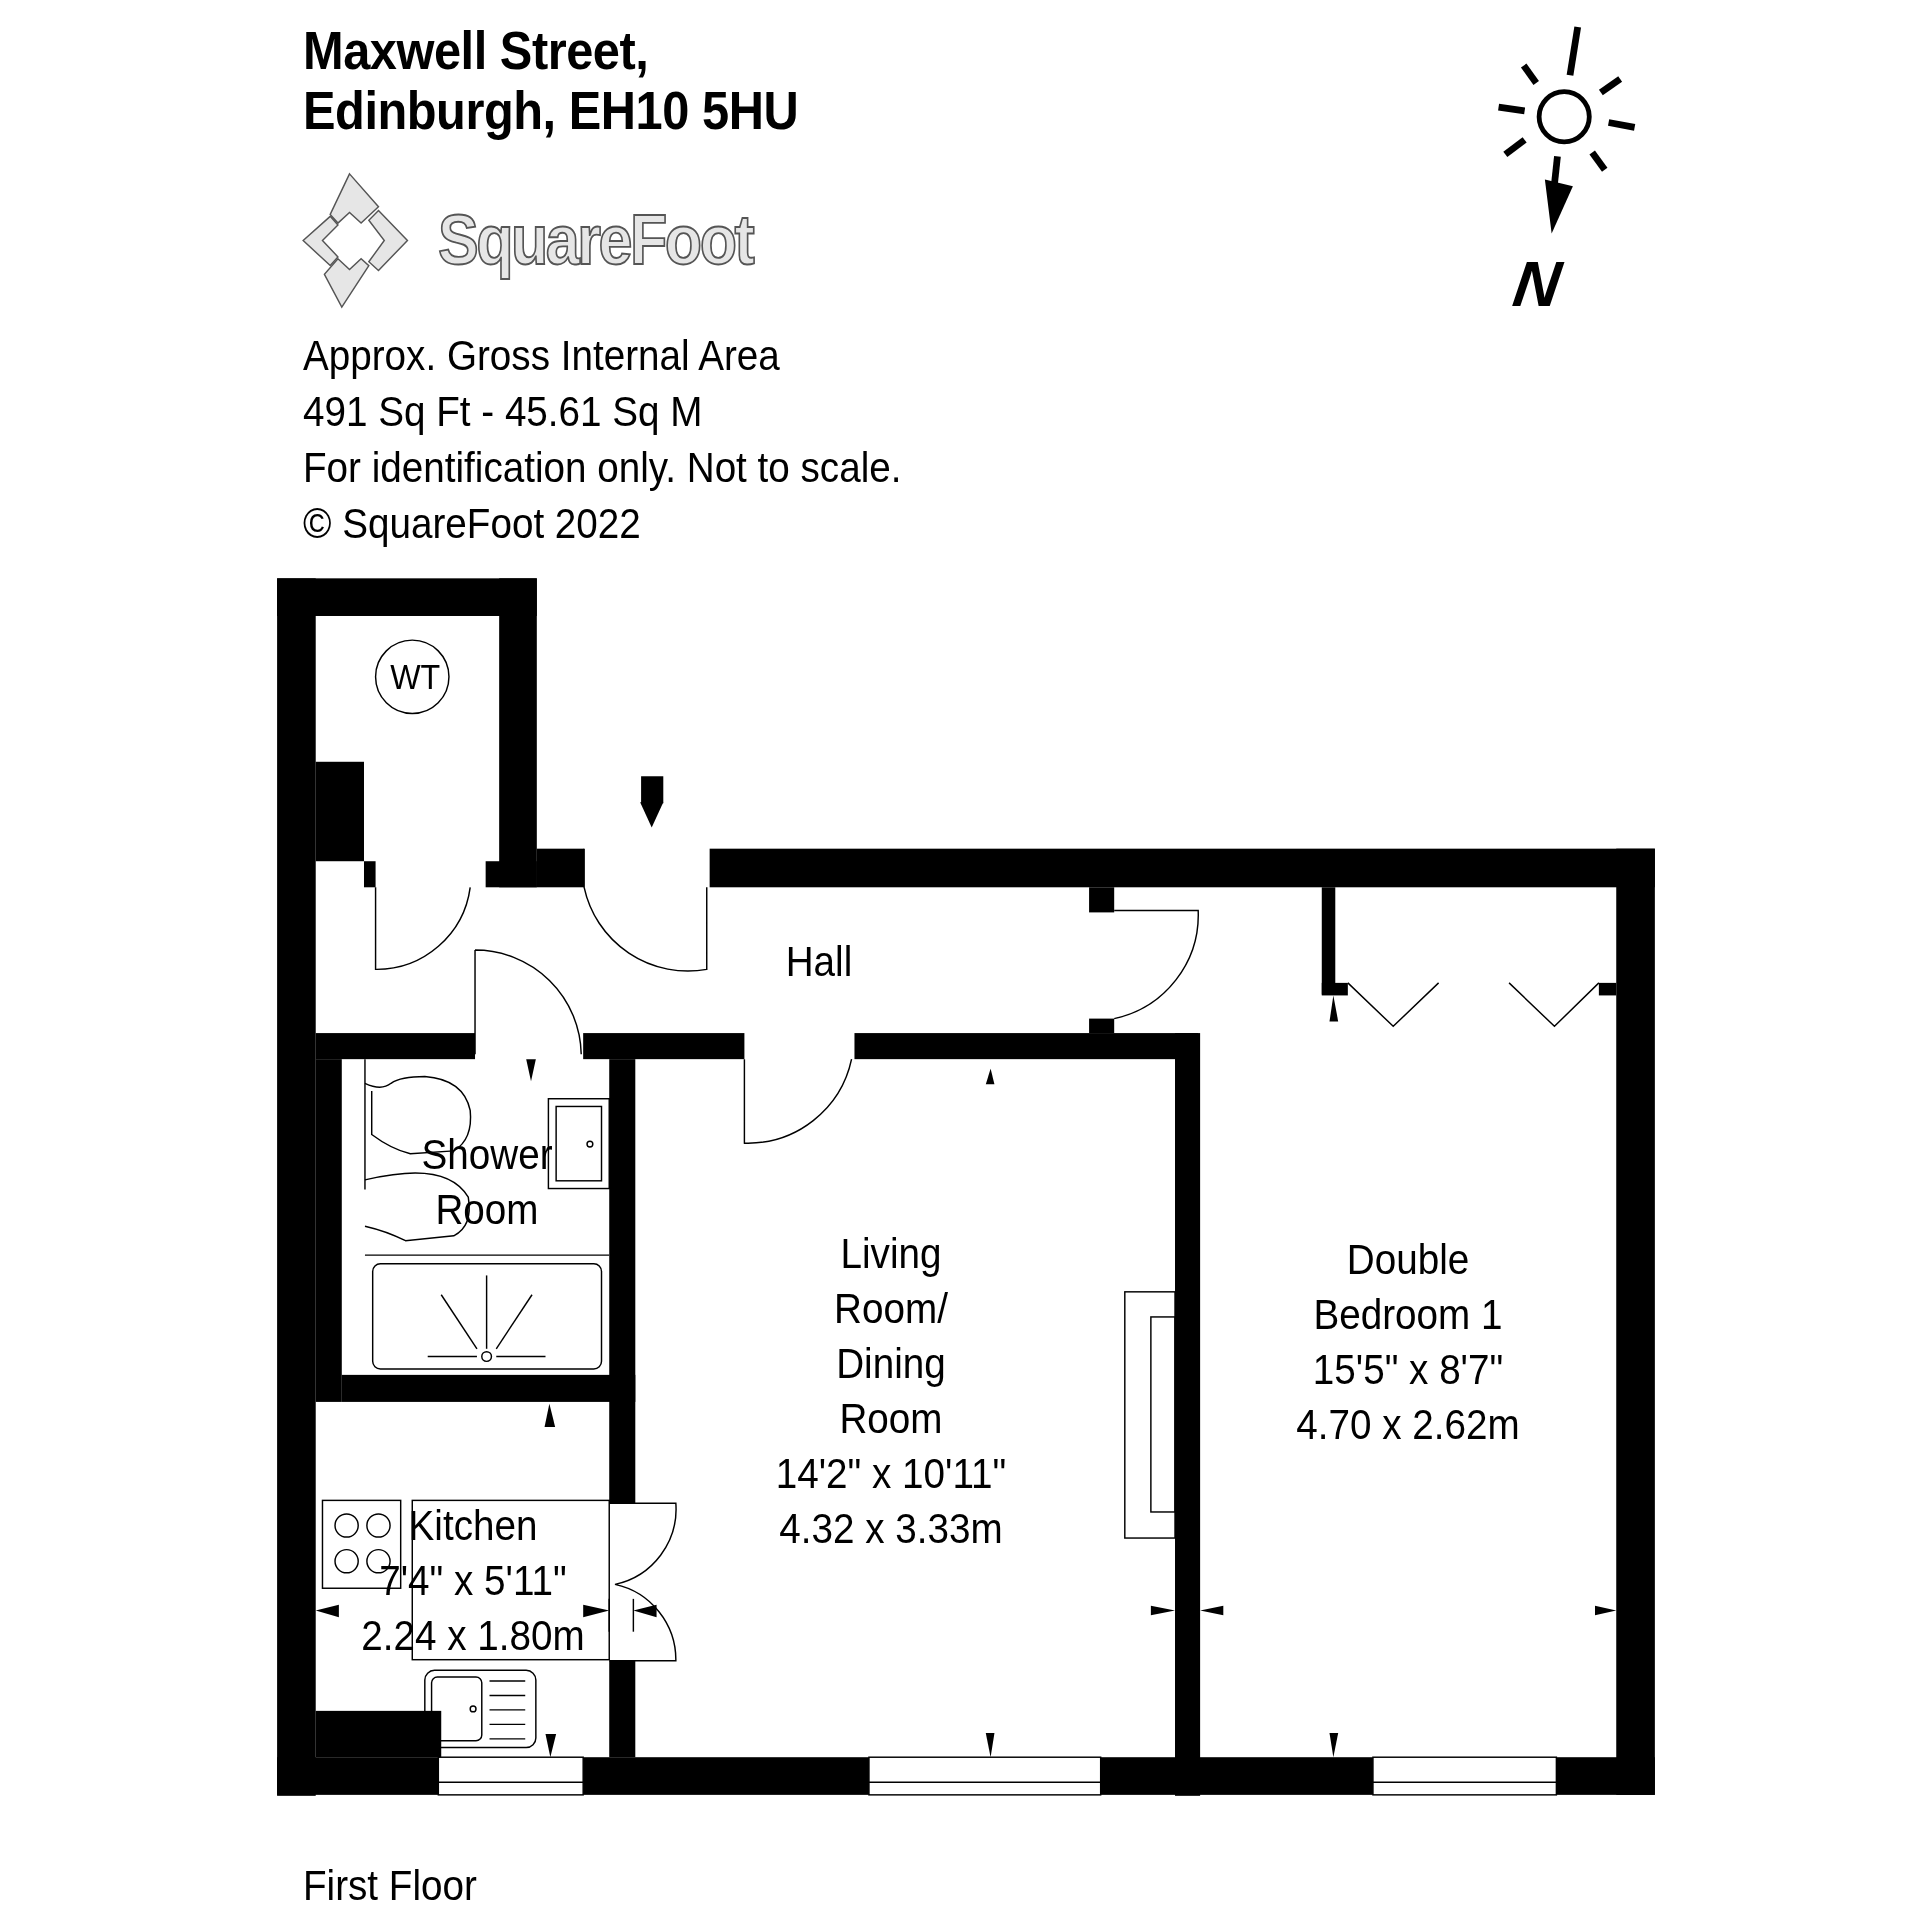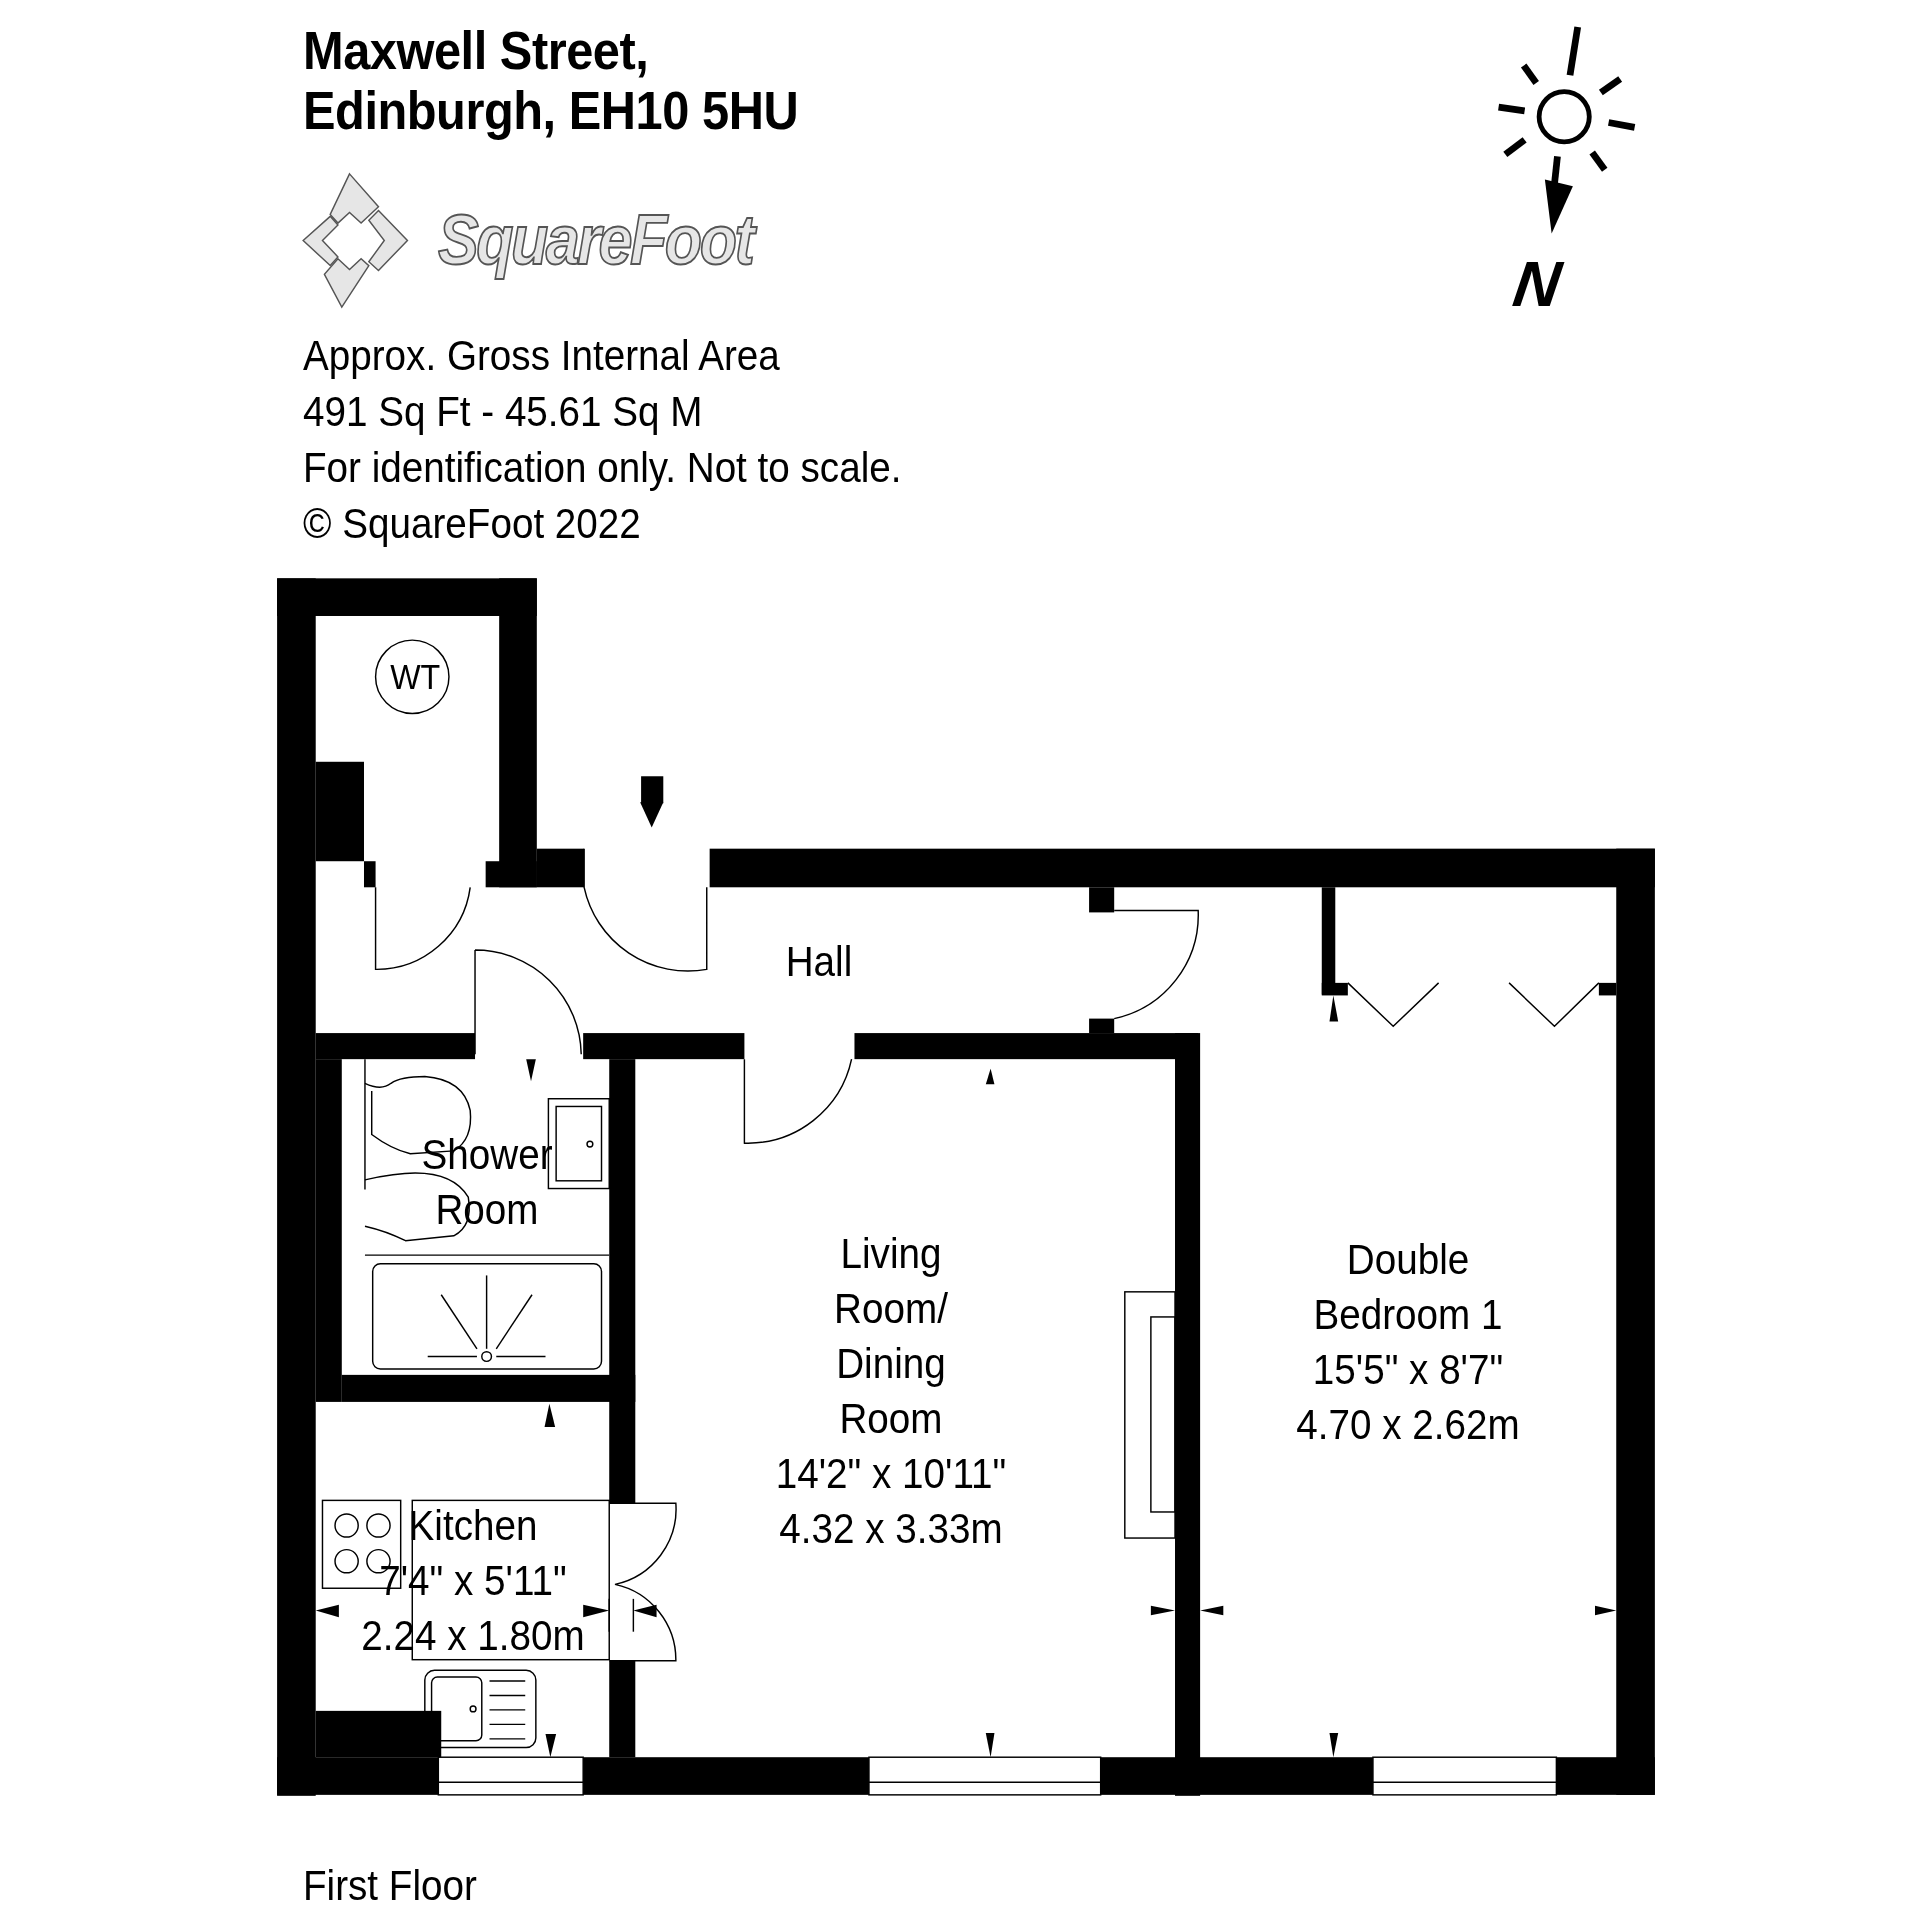--- a/index.html
+++ b/index.html
@@ -1,21 +1,21 @@
 <!DOCTYPE html>
 <html><head>
 <meta charset="utf-8">
 <style>
   html, body { margin: 0; padding: 0; background: #ffffff; }
   body { width: 1931px; height: 1931px; position: relative; overflow: hidden; font-family: "Liberation Sans", sans-serif; color: #000; }
   .abs { position: absolute; }
   .title { left: 303px; top: 21px; font-weight: bold; font-size: 53px; line-height: 60px; letter-spacing: -0.5px; transform: scaleX(0.92); transform-origin: left top; }
   .info { left: 303px; top: 328px; font-size: 42px; line-height: 56px; transform: scaleX(0.92); transform-origin: left top; }
   .floor-label { left: 303px; top: 1862px; font-size: 42px; transform: scaleX(0.92); transform-origin: left top; }
-  .logo { left: 301px; top: 170px; width: 483px; height: 140px; font-style: italic; }
+  .logo { left: 301px; top: 170px; width: 483px; height: 140px; }
   .logo-text { position: absolute; left: 137px; top: 29px; font-size: 71px; font-weight: bold; color: #e6e6e6; -webkit-text-stroke: 1.9px #555; letter-spacing: -2.9px; transform: scaleX(0.86); transform-origin: left top; }
   .compass { left: 1487px; top: 19.3px; width: 193px; height: 290px; }
   svg.plan { position: absolute; left: 0; top: 0; }
   .room-label { position: absolute; text-align: center; font-size: 42px; line-height: 55px; transform: translateX(-50%) scaleX(0.92); white-space: nowrap; }
   .wt-text { font-size: 35px; }
 </style>
 </head>
 <body>
 
 <div class="abs title">

